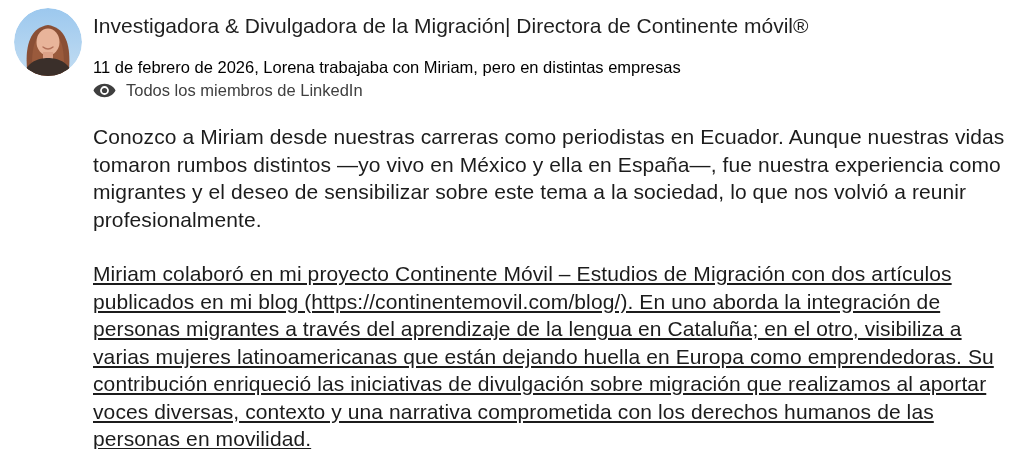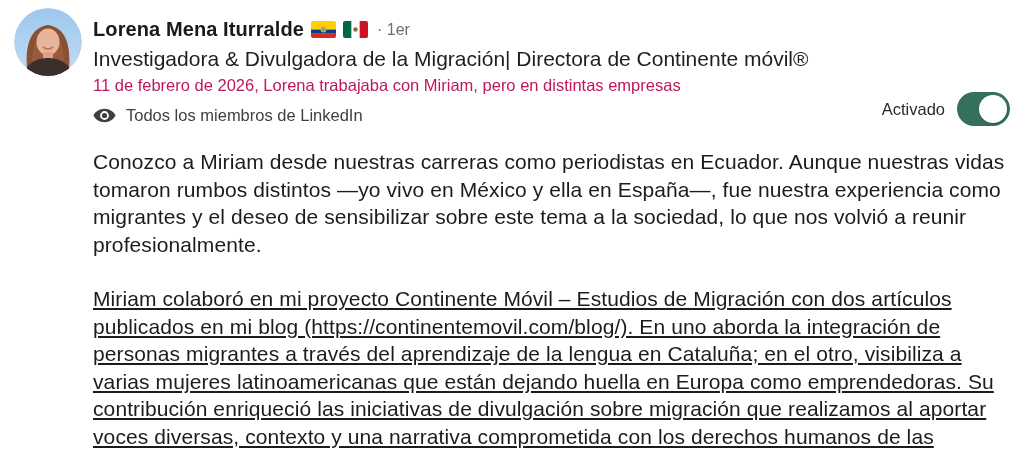--- a/index.html
+++ b/index.html
@@ -20,22 +20,22 @@
     cursor: pointer;
   }
   .avatar svg { display: block; }
   .info { margin-left: 11px; flex: 1 1 auto; min-width: 0; }
   .name-row { display: flex; align-items: center; gap: 7px; margin-top: 10px; }
   .name { font-size: 20px; font-weight: 700; color: #191919; letter-spacing: .1px; cursor: pointer; }
   .flag { width: 25px; height: 17px; border-radius: 2px; overflow: hidden; display: inline-block; }
   .flag svg { display: block; }
   .degree { font-size: 16px; color: #6e6e6e; margin-left: 2px; }
   .headline { font-size: 21px; color: #1f1f1f; margin-top: 7px; line-height: 21px; }
-  .context { font-size: 16.5px; color: #be185d; margin-top: 6px; line-height: 21px; }
-  .visibility-row { display: flex; align-items: center; gap: 10px; margin-top: 7px; height: 24px; }
+  .context { font-size: 16.5px; color: #000000; margin-top: 21px; line-height: 21px; }
+  .visibility-row { display: flex; align-items: center; gap: 10px; height: 24px; }
   .eye-icon { width: 23px; height: 23px; flex: 0 0 23px; }
   .visibility-text { font-size: 16.5px; color: #404040; }
 
   
   .toggle-area {
     display: flex; align-items: center; gap: 12px;
     align-self: flex-end; margin-bottom: 1px; flex: 0 0 auto;
   }
   .toggle-label { font-size: 16.5px; color: #2b2b2b; }
   .switch {
@@ -85,60 +85,33 @@
           <rect x="29" y="44" width="10" height="8" fill="#ddA288"></rect>
 
           <path d="M8 70 C12 54 24 50 34 50 C44 50 56 54 60 70 Z" fill="#3a2f2a"></path>
 
           <path d="M29 39 Q34 43 39 39" stroke="#b3715a" stroke-width="1.4" fill="none" stroke-linecap="round"></path>
         </g>
       </svg>
     </div>
 
     <div class="info">
-      <div class="name-row">
-        <span class="name">Lorena Mena Iturralde</span>
-        <span class="flag">
-          <svg width="25" height="17" viewBox="0 0 25 17">
-            <rect width="25" height="8.5" fill="#ffd100"></rect>
-            <rect y="8.5" width="25" height="4.25" fill="#0a3d91"></rect>
-            <rect y="12.75" width="25" height="4.25" fill="#d52b1e"></rect>
-            <circle cx="12.5" cy="8.5" r="3" fill="#c8a84b"></circle>
-            <circle cx="12.5" cy="8.5" r="1.6" fill="#7a9bc4"></circle>
-          </svg>
-        </span>
-        <span class="flag">
-          <svg width="25" height="17" viewBox="0 0 25 17">
-            <rect width="25" height="17" fill="#ffffff"></rect>
-            <rect width="8.33" height="17" fill="#006847"></rect>
-            <rect x="16.66" width="8.34" height="17" fill="#ce1126"></rect>
-            <circle cx="12.5" cy="8.5" r="2.2" fill="#8a6d3b"></circle>
-          </svg>
-        </span>
-        <span class="degree">· 1er</span>
-      </div>
 
       <div class="headline">Investigadora &amp; Divulgadora de la Migración| Directora de Continente móvil®</div>
       <div class="context">11 de febrero de 2026, Lorena trabajaba con Miriam, pero en distintas empresas</div>
 
       <div class="visibility-row">
         <svg class="eye-icon" viewBox="0 0 24 24">
           <path fill="#3f3f3f" d="M12 5C6.6 5 2.2 8.1 .5 12 2.2 15.9 6.6 19 12 19s9.8-3.1 11.5-7C21.8 8.1 17.4 5 12 5zm0 11.6a4.6 4.6 0 1 1 0-9.2 4.6 4.6 0 0 1 0 9.2z"></path>
           <circle cx="12" cy="12" r="2.7" fill="#3f3f3f"></circle>
         </svg>
         <span class="visibility-text">Todos los miembros de LinkedIn</span>
       </div>
     </div>
 
-    <div class="toggle-area">
-      <span class="toggle-label">Activado</span>
-      <div class="switch" style="background: rgb(53, 112, 90);">
-        <div class="knob"></div>
-      </div>
-    </div>
 
   </div>
 
   <div class="body-text">
     <p>Conozco a Miriam desde nuestras carreras como periodistas en Ecuador. Aunque nuestras vidas tomaron rumbos distintos —yo vivo en México y ella en España—, fue nuestra experiencia como migrantes y el deseo de sensibilizar sobre este tema a la sociedad, lo que nos volvió a reunir profesionalmente.</p>
     <p>Miriam colaboró en mi proyecto Continente Móvil – Estudios de Migración con dos artículos publicados en mi blog (https://continentemovil.com/blog/). En uno aborda la integración de personas migrantes a través del aprendizaje de la lengua en Cataluña; en el otro, visibiliza a varias mujeres latinoamericanas que están dejando huella en Europa como emprendedoras. Su contribución enriqueció las iniciativas de divulgación sobre migración que realizamos al aportar voces diversas, contexto y una narrativa comprometida con los derechos humanos de las personas en movilidad.</p>
   </div>
 
 </div>
 

